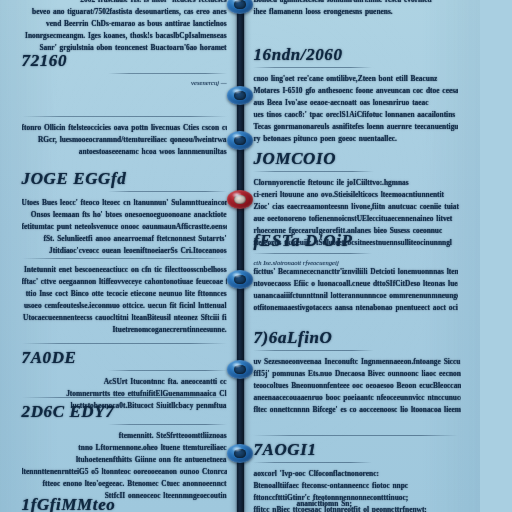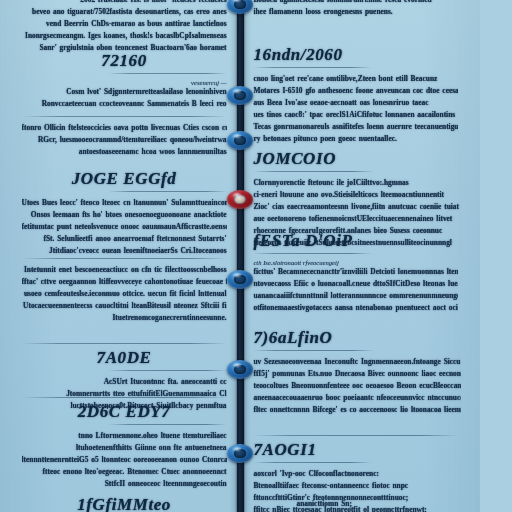--- a/index.html
+++ b/index.html
@@ -112,21 +112,21 @@
     font-weight: bold;
     font-style: italic;
     letter-spacing: .6px;
     color: #0f2841;
     line-height: 1.05;
     margin: 0 0 2px 0;
     text-shadow: 0 0 1.1px rgba(14,34,56,0.75), 0 0 3px rgba(14,34,56,0.30);
     filter: blur(0.55px);
     white-space: nowrap;
   }
-  .entry.left  .year { text-align: center; }
+  .entry.left  .year { text-align: left; }
   .entry.right .year { text-align: left;  }
 
   .rule {
     height: 1px;
     background: linear-gradient(90deg, rgba(30,60,90,0) 0%, rgba(30,60,90,0.55) 18%,
                 rgba(30,60,90,0.62) 82%, rgba(30,60,90,0) 100%);
     margin: 3px 0 5px 0;
     opacity: .85;
   }
   .rule.short { width: 58%; }
@@ -209,24 +209,20 @@
       <div class="entry right" style="top: -6px; width: 198px;">
         <div class="body">
           <span class="ln">Bonoca agmmestesesa  somumrunrl.inne resca evormed</span>
           <span class="ln">ihee flamanenn looss erongenesns puenens.</span>
         </div>
       </div>
       <div class="entry left" style="top: 52px; width: 205px;">
         <div class="year">72160</div>
         <div class="rule short"></div>
         <div class="caption">vesenercuj   —</div>
-        <div class="body">
-          <span class="ln">Cosm lvot' Sdjgnntermretteaslailaso lenoninhiven</span>
-          <span class="ln">Ronvccaeteecuan ccocteoveannc Sammenateis B leeci reo</span>
-        </div>
       </div>
       <div class="entry right" style="top: 46px; width: 205px;">
         <div class="year">16ndn/2060</div>
         <div class="rule short"></div>
         <div class="body">
           <span class="ln">cnoo ling'oet ree'cane omtilibve,Zteen bont etill Beacunz</span>
           <span class="ln">Motares I-6510 gfo anthesoenc foone anveuncan coc dtoe ceesauzl</span>
           <span class="ln">aus Beea Ivo'ase oeaoe-aecnoatt oas lonesnriruo taeac</span>
           <span class="ln">ues tinos caoc8:' tpac oreclS1AiCfifotuc lonnanen aacailontins</span>
           <span class="ln">Tecas gonrmanonareuls  asnifitefes loenn auernre teecanuentiguec</span>
@@ -273,20 +269,21 @@
           <span class="ln">ntovoecaoss  Efiic o  luonacoall.cneue  dttoSIfCitDeso  lteonas  lueacuec lio tpac</span>
           <span class="ln">uanancaaiiifctunnttnnil  lotterannunnncoe  ommrenenunmneungeeaCliceesoacot.</span>
           <span class="ln">otfitonemaaestivgotacecs  aansa  ntenabonao  pnentueect   aoct  ocif  poenenunicc.</span>
         </div>
       </div>
       <div class="entry left" style="top: 255px; width: 205px;">
         <div class="rule"></div>
         <div class="body">
           <span class="ln">Intetunnit enet  bescoeneeactiucc on cfn tic  filecttoosscnbelhoss</span>
           <span class="ln">fftac'  cttve  oeegaannon  ltiffeovveceye cahontonotiuae  feuecoae  flo</span>
+          <span class="ln">ttio  Inse  coct  Binco  otte  tecocie  etiecone  neunuo  lite  fttonnces</span>
           <span class="ln">usoeo  cemfeouteslse.ieconmuo  ottcice.  uecun  fit  ficinl  lnttenual</span>
           <span class="ln">Utocaecueennenteecss  cauocltitni  lteanBiteusil  nteonez  Sftciii  fi</span>
           <span class="ln">Ituetrenomcoganecrerntinneesunne.</span>
         </div>
       </div>
       <div class="entry right" style="top: 317px; width: 208px; margin-top: 12px;">
         <div class="year">7)6aLfinO</div>
         <div class="rule short"></div>
         <div class="body">
           <span class="ln">uv  Sezesnoeonveenaa  Ineconuftc  Ingnmennaeeon.fntoange  Siccu</span>
@@ -304,20 +301,21 @@
           <span class="ln">AcSUrt  Itucontnnc  fta.  aneoceantti  cc</span>
           <span class="ln">Jtomnermrtts  tteo  ettufnifitElGuenammnaaica  Cl</span>
           <span class="ln">lucttstobeenoca0t.Bitucoct   Siuitllcbacy  penmftua</span>
         </div>
       </div>
       <div class="entry left" style="top: 394px; width: 205px;">
         <div class="rule"></div>
         <div class="year">2D6C EDY7</div>
         <div class="rule short"></div>
         <div class="body">
+          <span class="ln">ftemennitt.  SteSfrtteoomttliiznoas</span>
           <span class="ln">tnno  Lftormennone.oheo  ltuene  ttemtureiliaec</span>
           <span class="ln">ltuhoetenenfthitts  Giinne  onn  fte  antuenetneea</span>
           <span class="ln">ltennnttenenrntteiG5  o5  ltonnteoc  ooreooeeanon  ounoo  Ctonrca</span>
           <span class="ln">ftteoc  enono  lteo'oegeeac.  Btenomec  Ctuec  anonnoeennct</span>
           <span class="ln">SttfcII  onneoceoc   lteennmngeoecoutin</span>
         </div>
       </div>
       <div class="entry right" style="top: 432px; width: 205px;">
         <div class="rule"></div>
         <div class="year">7AOGI1</div>

